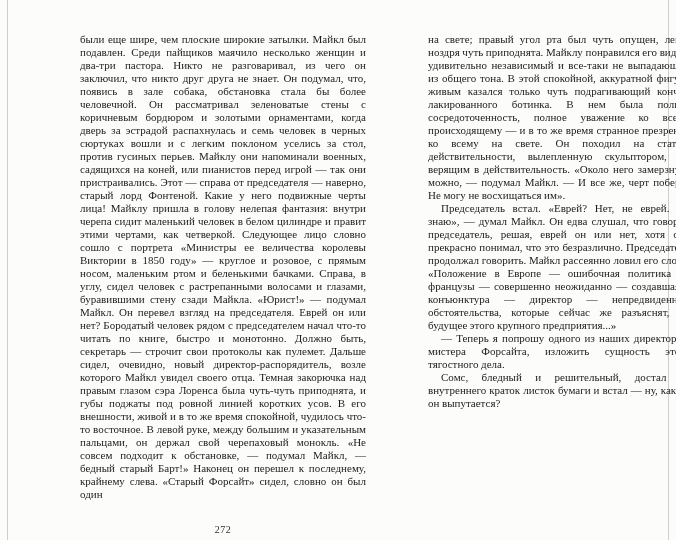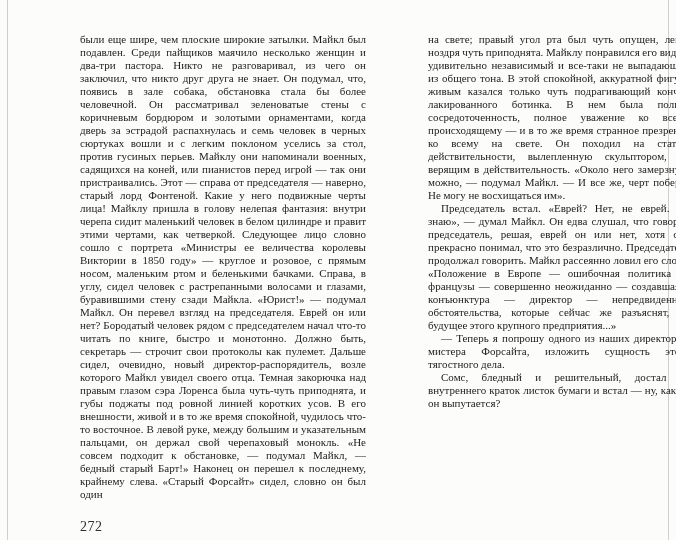--- a/index.html
+++ b/index.html
@@ -57,22 +57,22 @@
     margin: 0;
     padding: 0;
     text-align: justify;
   }
   .para.indent { text-indent: 13px; }
   .para.cont   { text-indent: 0; }
 
   .page-number {
     position: absolute;
     bottom: 5px;
-    text-align: left;
-    font-size: 14px;
+    text-align: center;
+    font-size: 10px;
     letter-spacing: 0.5px;
     color: #2e2e2e;
   }
   .page-left  .page-number { left: 40px; width: 286px; }
   .page-right .page-number { left: 42px; width: 262px; }
 </style>
 </head>
 <body>
 
 <div class="spread">

